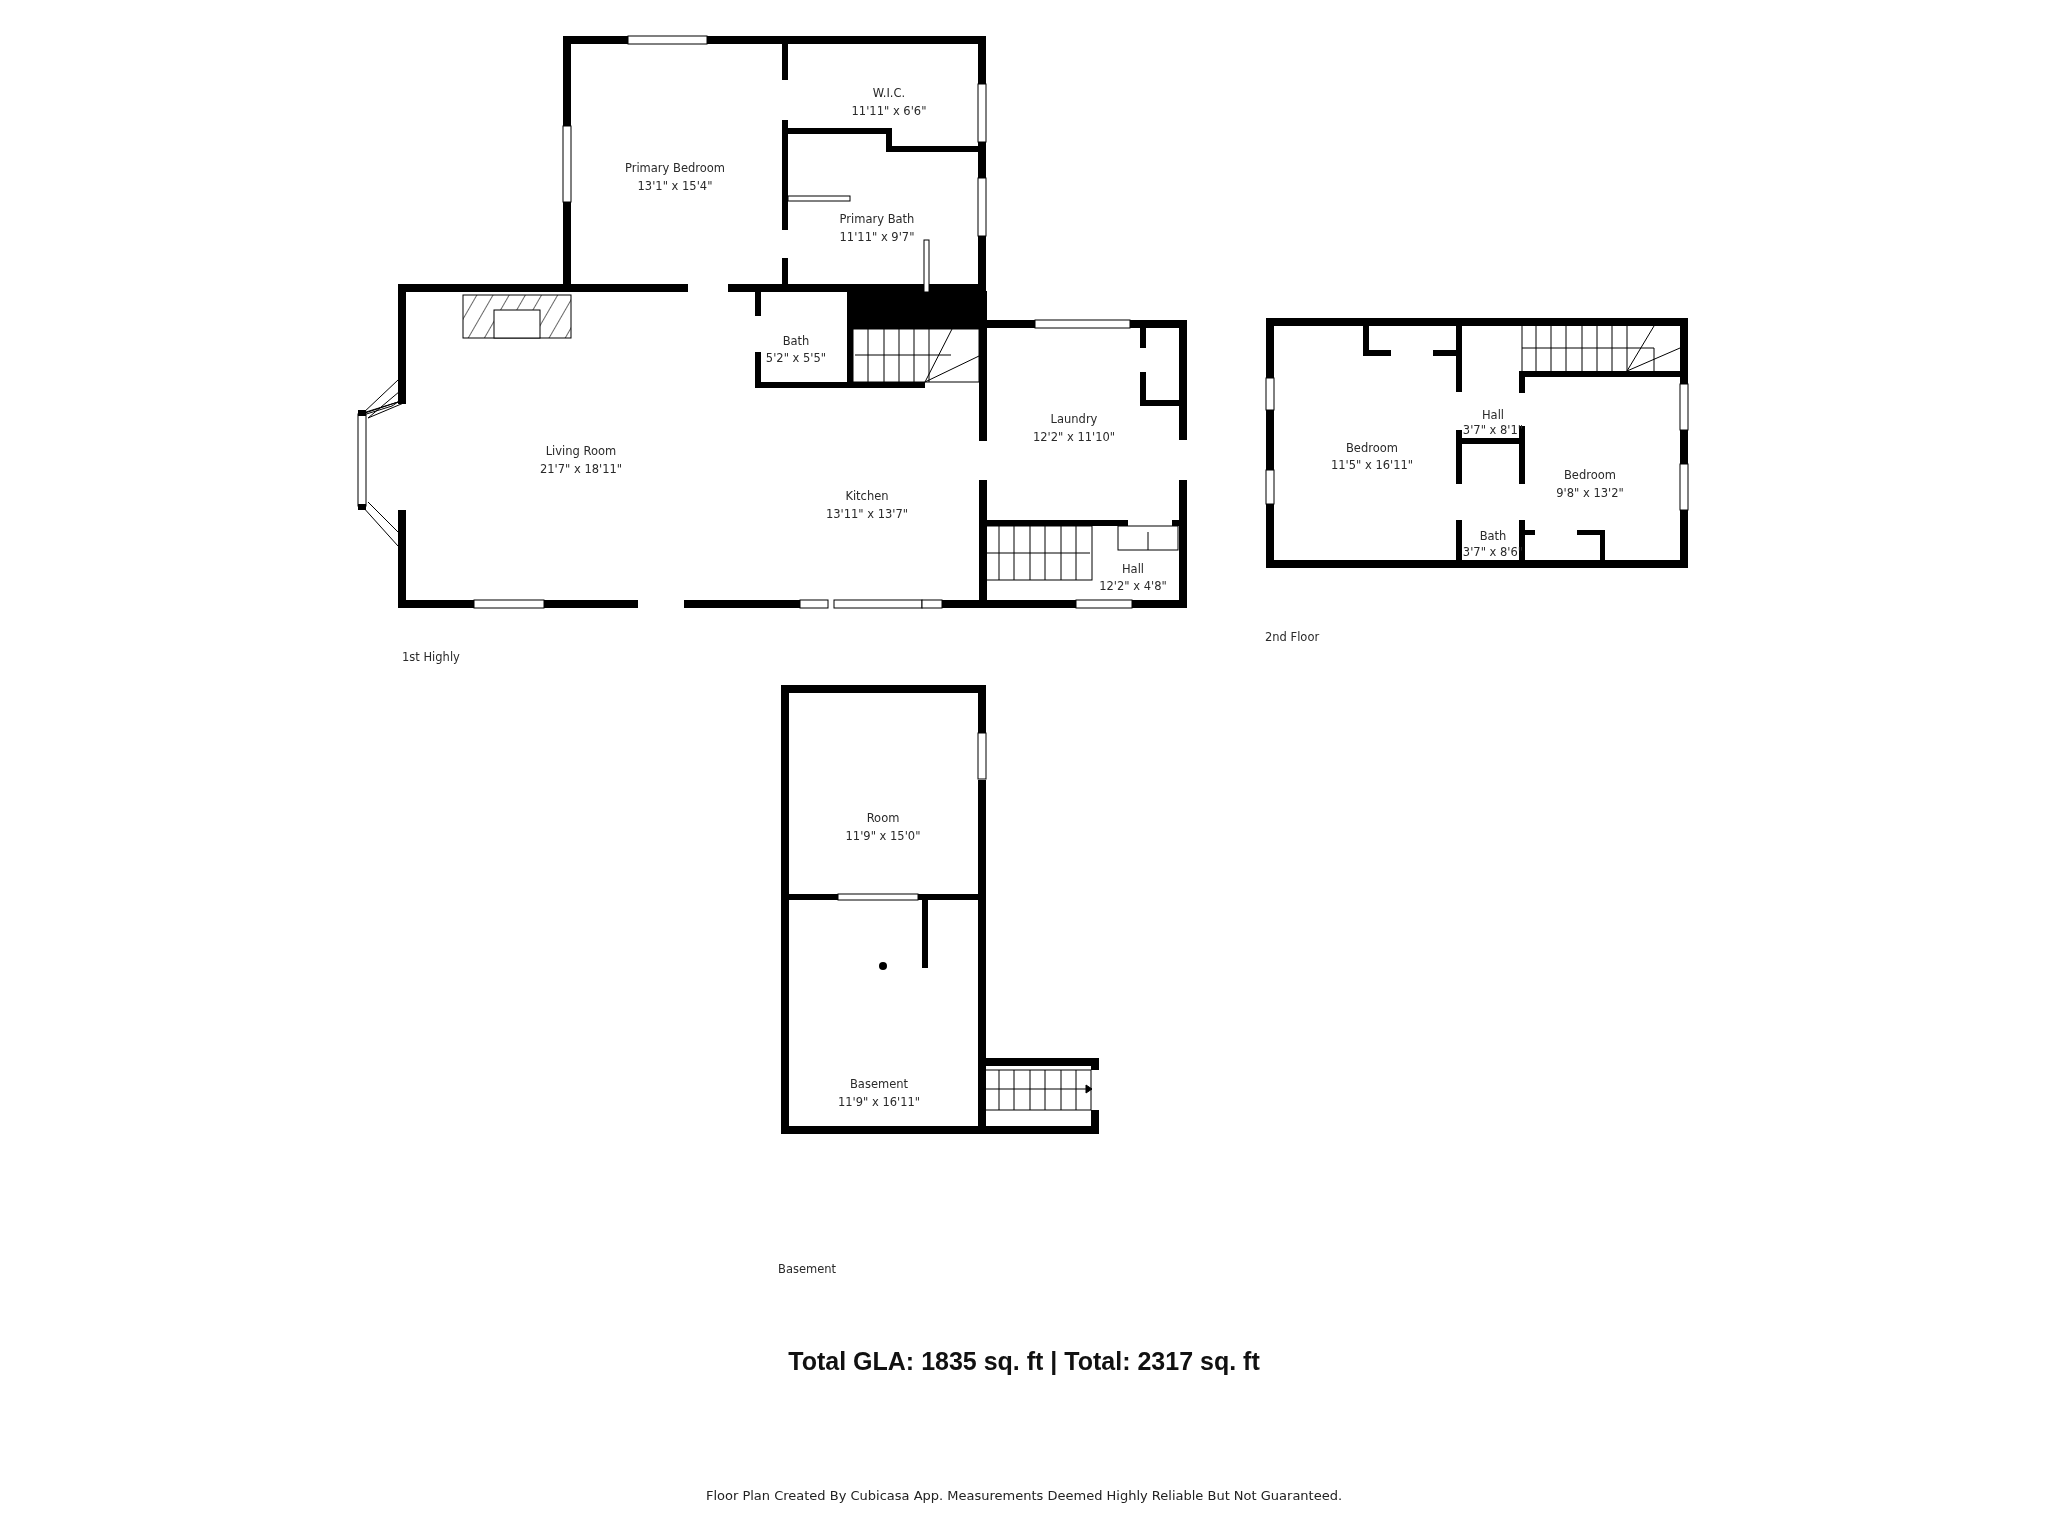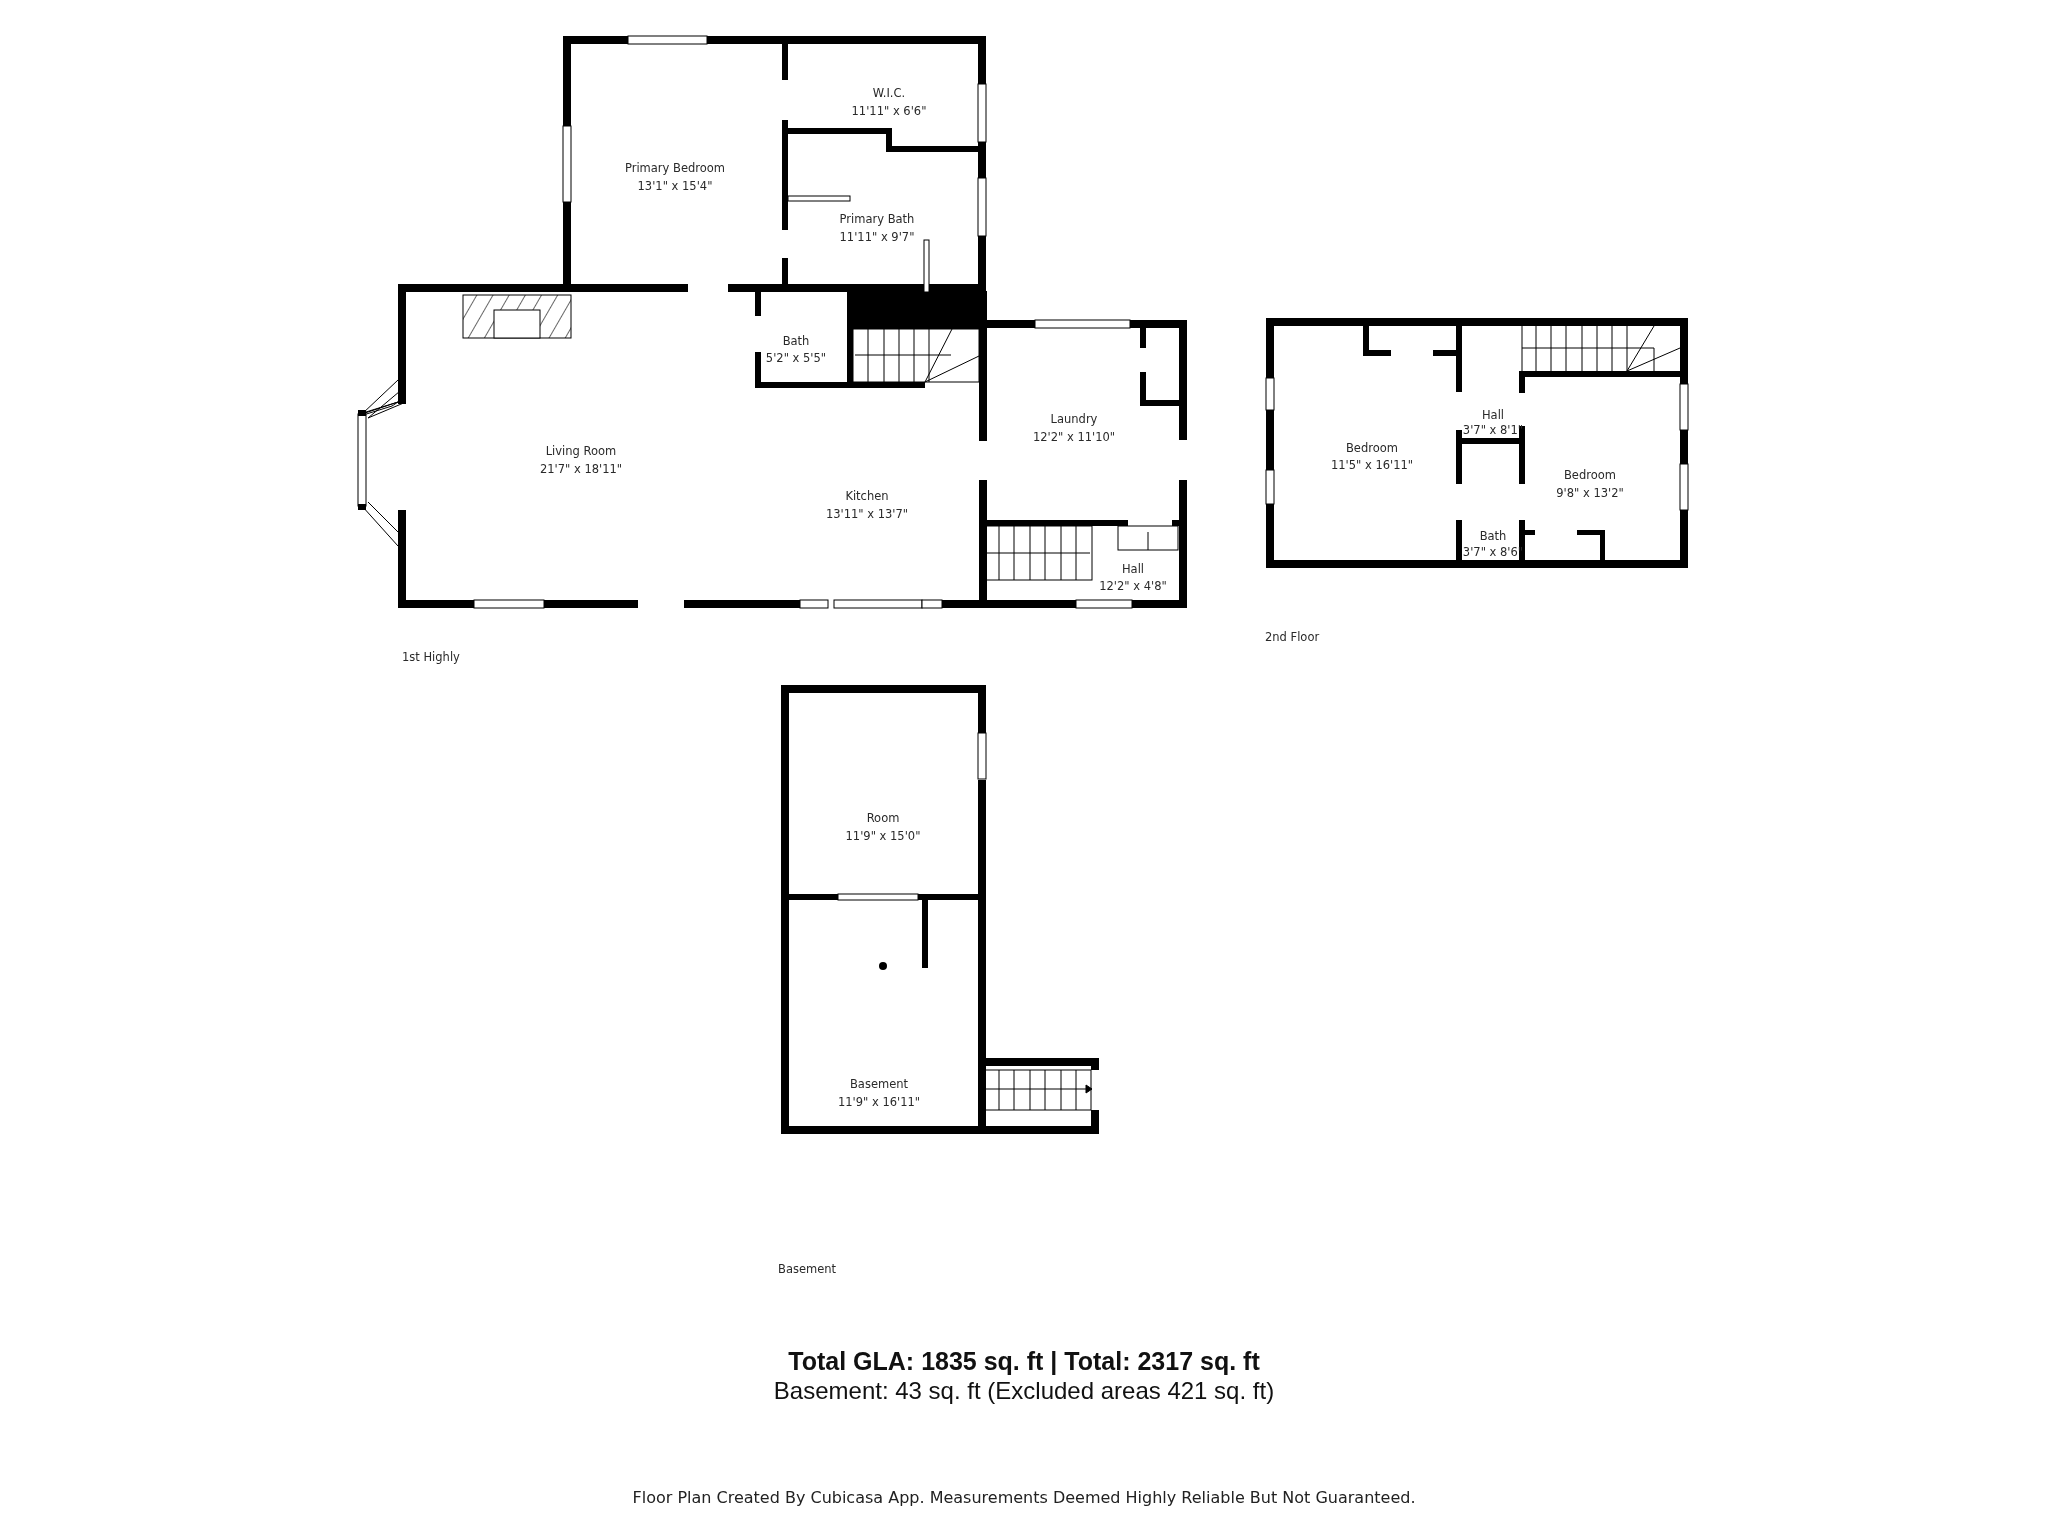--- a/index.html
+++ b/index.html
@@ -3,21 +3,21 @@
 <meta charset="utf-8">
 <style>
   html, body { margin:0; padding:0; background:#ffffff; }
   body { width:2048px; height:1536px; position:relative; overflow:hidden; font-family:"DejaVu Sans", sans-serif; color:#222; }
   svg.plan { position:absolute; left:0; top:0; width:2048px; height:1536px; }
   .room-label { font-family:"DejaVu Sans", sans-serif; font-size:11.5px; fill:#2a2a2a; text-anchor:middle; }
   .floor-label { position:absolute; font-size:11.5px; color:#2a2a2a; }
   .summary { position:absolute; left:0; width:2048px; text-align:center; top:1346px; }
   .summary .total { font-family:"Liberation Sans", sans-serif; font-weight:bold; font-size:25px; color:#111; line-height:30px; }
   .summary .line { font-family:"Liberation Sans", sans-serif; font-size:24px; color:#111; line-height:30px; }
-  .disclaimer { position:absolute; left:0; width:2048px; text-align:center; top:1488px; font-size:16px; color:#222; font-family:"DejaVu Sans", sans-serif; }
+  .disclaimer { position:absolute; left:0; width:2048px; text-align:center; top:1488px; font-size:13px; color:#222; font-family:"DejaVu Sans", sans-serif; }
 </style>
 </head>
 <body>
 
 <svg class="plan" viewBox="0 0 2048 1536" xmlns="http://www.w3.org/2000/svg">
   <defs>
     <pattern id="hatch" width="14" height="14" patternUnits="userSpaceOnUse" patternTransform="rotate(30)">
       <line x1="0" y1="0" x2="0" y2="14" stroke="#000" stroke-width="1.2"></line>
     </pattern>
   </defs>
@@ -230,16 +230,15 @@
     <text class="room-label" x="879" y="1106">11'9" x 16'11"</text>
   </g>
 </svg>
 
 <div class="floor-label" style="left:402px; top:650px;">1st Highly</div>
 <div class="floor-label" style="left:1265px; top:630px;">2nd Floor</div>
 <div class="floor-label" style="left:778px; top:1262px;">Basement</div>
 
 <div class="summary">
   <div class="total">Total GLA: 1835 sq. ft | Total: 2317 sq. ft</div>
-  <div class="line">Basement: 43 sq. ft (Excluded areas 421 sq. ft)</div>
 </div>
 
 <div class="disclaimer">Floor Plan Created By Cubicasa App. Measurements Deemed Highly Reliable But Not Guaranteed.</div>
 
 </body></html>

